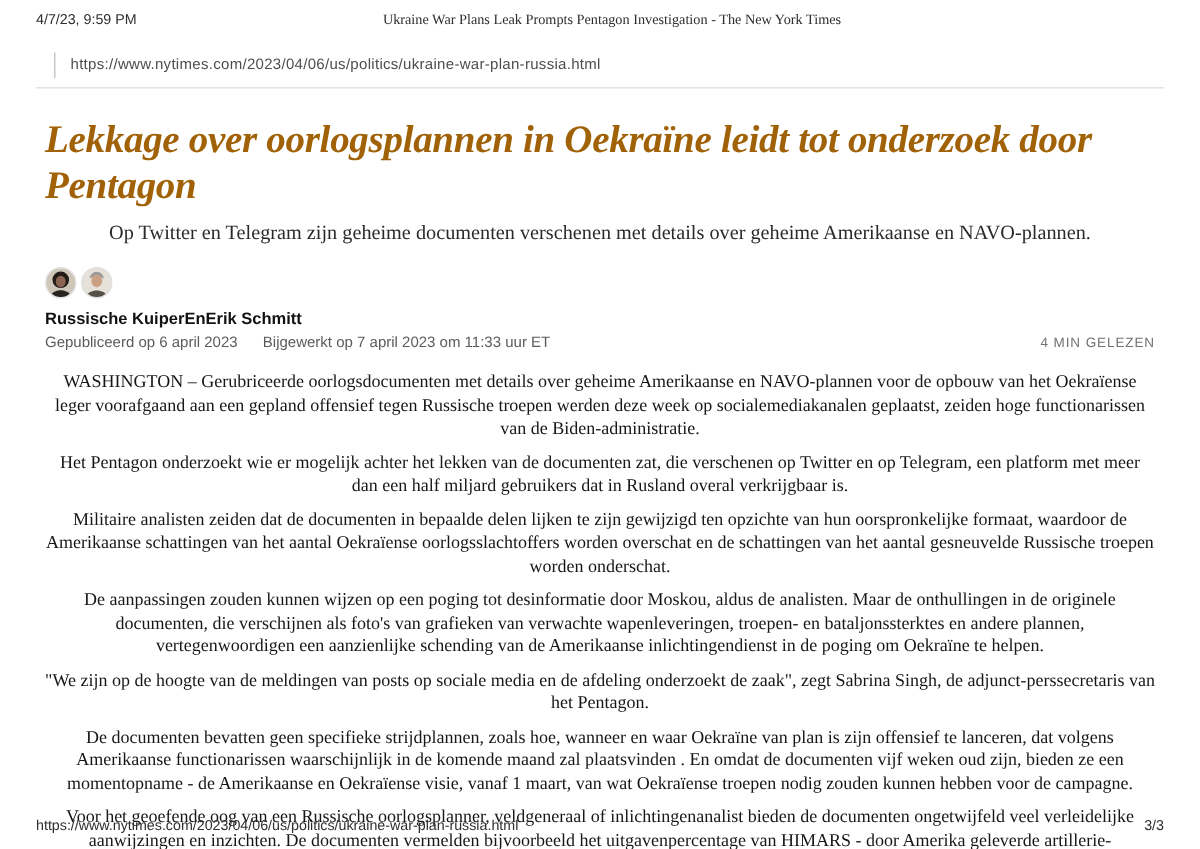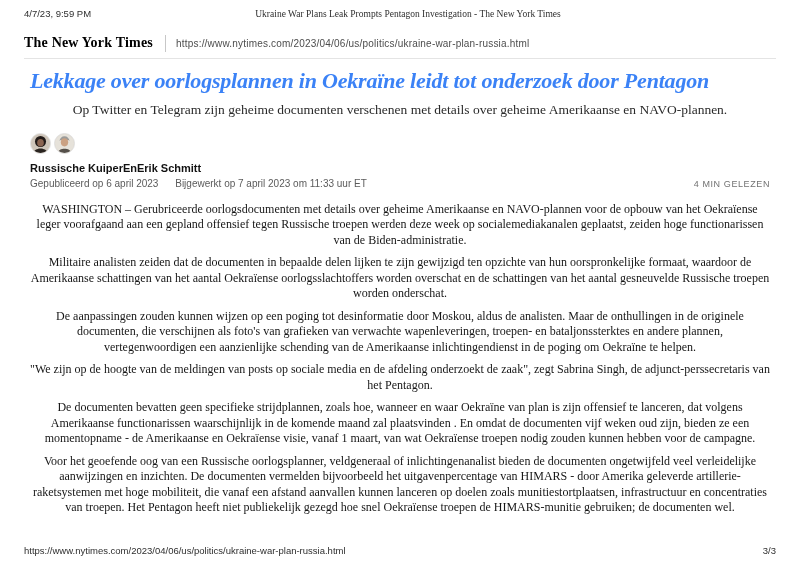--- a/index.html
+++ b/index.html
@@ -32,23 +32,23 @@
   .masthead .vsep { width: 1px; height: 17px; background: #c7c7c7; margin: 0 10px 0 12px; }
   .masthead .mh-url {
     font-family: "Liberation Sans", sans-serif; font-size: 10px; color: #4d4d4d;
     letter-spacing: 0.2px; white-space: nowrap;
   }
   .header-rule { position: absolute; top: 58px; left: 24px; right: 24px; height: 1px; background: #e4e4e4; }
 
   
   .article { position: absolute; top: 66px; left: 30px; right: 30px; }
   .headline {
-    margin-top: 2px;
+    margin-top: 12px;
     font-family: "Liberation Serif", serif; font-style: italic; font-weight: bold;
-    font-size: 22px; line-height: 1.18; color: #3b82f6; letter-spacing: -0.2px;
+    font-size: 26px; line-height: 1.18; color: #a16207; letter-spacing: -0.2px;
   }
   .subtitle {
     margin-top: 8px;
     font-family: "Liberation Serif", serif; font-size: 13.5px; color: #2a2a2a; text-align: center;
   }
 
   .byline-block { margin-top: 15px; }
   .avatars { display: flex; gap: 3px; }
   .avatar {
     width: 21px; height: 21px; border-radius: 50%; overflow: hidden;
@@ -75,21 +75,20 @@
 </head>
 <body>
 
 <div class="print-header">
   <span class="ph-date">4/7/23, 9:59 PM</span>
   <span class="ph-title">Ukraine War Plans Leak Prompts Pentagon Investigation - The New York Times</span>
   <span></span>
 </div>
 
 <div class="masthead">
-  <span class="logo">The New York Times</span>
   <span class="vsep"></span>
   <span class="mh-url">https://www.nytimes.com/2023/04/06/us/politics/ukraine-war-plan-russia.html</span>
 </div>
 <div class="header-rule"></div>
 
 <div class="article">
   <h1 class="headline">Lekkage over oorlogsplannen in Oekraïne leidt tot onderzoek door Pentagon</h1>
   <p class="subtitle">Op Twitter en Telegram zijn geheime documenten verschenen met details over geheime Amerikaanse en NAVO-plannen.</p>
 
   <div class="byline-block">
@@ -116,20 +115,21 @@
       <span class="byline-dates">
         <span>Gepubliceerd op 6 april 2023</span>
         <span>Bijgewerkt op 7 april 2023 om 11:33 uur ET</span>
       </span>
       <span class="read-time">4 MIN GELEZEN</span>
     </div>
   </div>
 
   <div class="body-text">
     <p>WASHINGTON – Gerubriceerde oorlogsdocumenten met details over geheime Amerikaanse en NAVO-plannen voor de opbouw van het Oekraïense leger voorafgaand aan een gepland offensief tegen Russische troepen werden deze week op socialemediakanalen geplaatst, zeiden hoge functionarissen van de Biden-administratie.</p>
+    <p>Het Pentagon onderzoekt wie er mogelijk achter het lekken van de documenten zat, die verschenen op Twitter en op Telegram, een platform met meer dan een half miljard gebruikers dat in Rusland overal verkrijgbaar is.</p>
     <p>Militaire analisten zeiden dat de documenten in bepaalde delen lijken te zijn gewijzigd ten opzichte van hun oorspronkelijke formaat, waardoor de Amerikaanse schattingen van het aantal Oekraïense oorlogsslachtoffers worden overschat en de schattingen van het aantal gesneuvelde Russische troepen worden onderschat.</p>
     <p>De aanpassingen zouden kunnen wijzen op een poging tot desinformatie door Moskou, aldus de analisten. Maar de onthullingen in de originele documenten, die verschijnen als foto's van grafieken van verwachte wapenleveringen, troepen- en bataljonssterktes en andere plannen, vertegenwoordigen een aanzienlijke schending van de Amerikaanse inlichtingendienst in de poging om Oekraïne te helpen.</p>
     <p>"We zijn op de hoogte van de meldingen van posts op sociale media en de afdeling onderzoekt de zaak", zegt Sabrina Singh, de adjunct-perssecretaris van het Pentagon.</p>
     <p>De documenten bevatten geen specifieke strijdplannen, zoals hoe, wanneer en waar Oekraïne van plan is zijn offensief te lanceren, dat volgens Amerikaanse functionarissen waarschijnlijk in de komende maand zal plaatsvinden . En omdat de documenten vijf weken oud zijn, bieden ze een momentopname - de Amerikaanse en Oekraïense visie, vanaf 1 maart, van wat Oekraïense troepen nodig zouden kunnen hebben voor de campagne.</p>
     <p>Voor het geoefende oog van een Russische oorlogsplanner, veldgeneraal of inlichtingenanalist bieden de documenten ongetwijfeld veel verleidelijke aanwijzingen en inzichten. De documenten vermelden bijvoorbeeld het uitgavenpercentage van HIMARS - door Amerika geleverde artillerie-raketsystemen met hoge mobiliteit, die vanaf een afstand aanvallen kunnen lanceren op doelen zoals munitiestortplaatsen, infrastructuur en concentraties van troepen. Het Pentagon heeft niet publiekelijk gezegd hoe snel Oekraïense troepen de HIMARS-munitie gebruiken; de documenten wel.</p>
   </div>
 </div>
 
 <div class="print-footer">
   <span>https://www.nytimes.com/2023/04/06/us/politics/ukraine-war-plan-russia.html</span>

